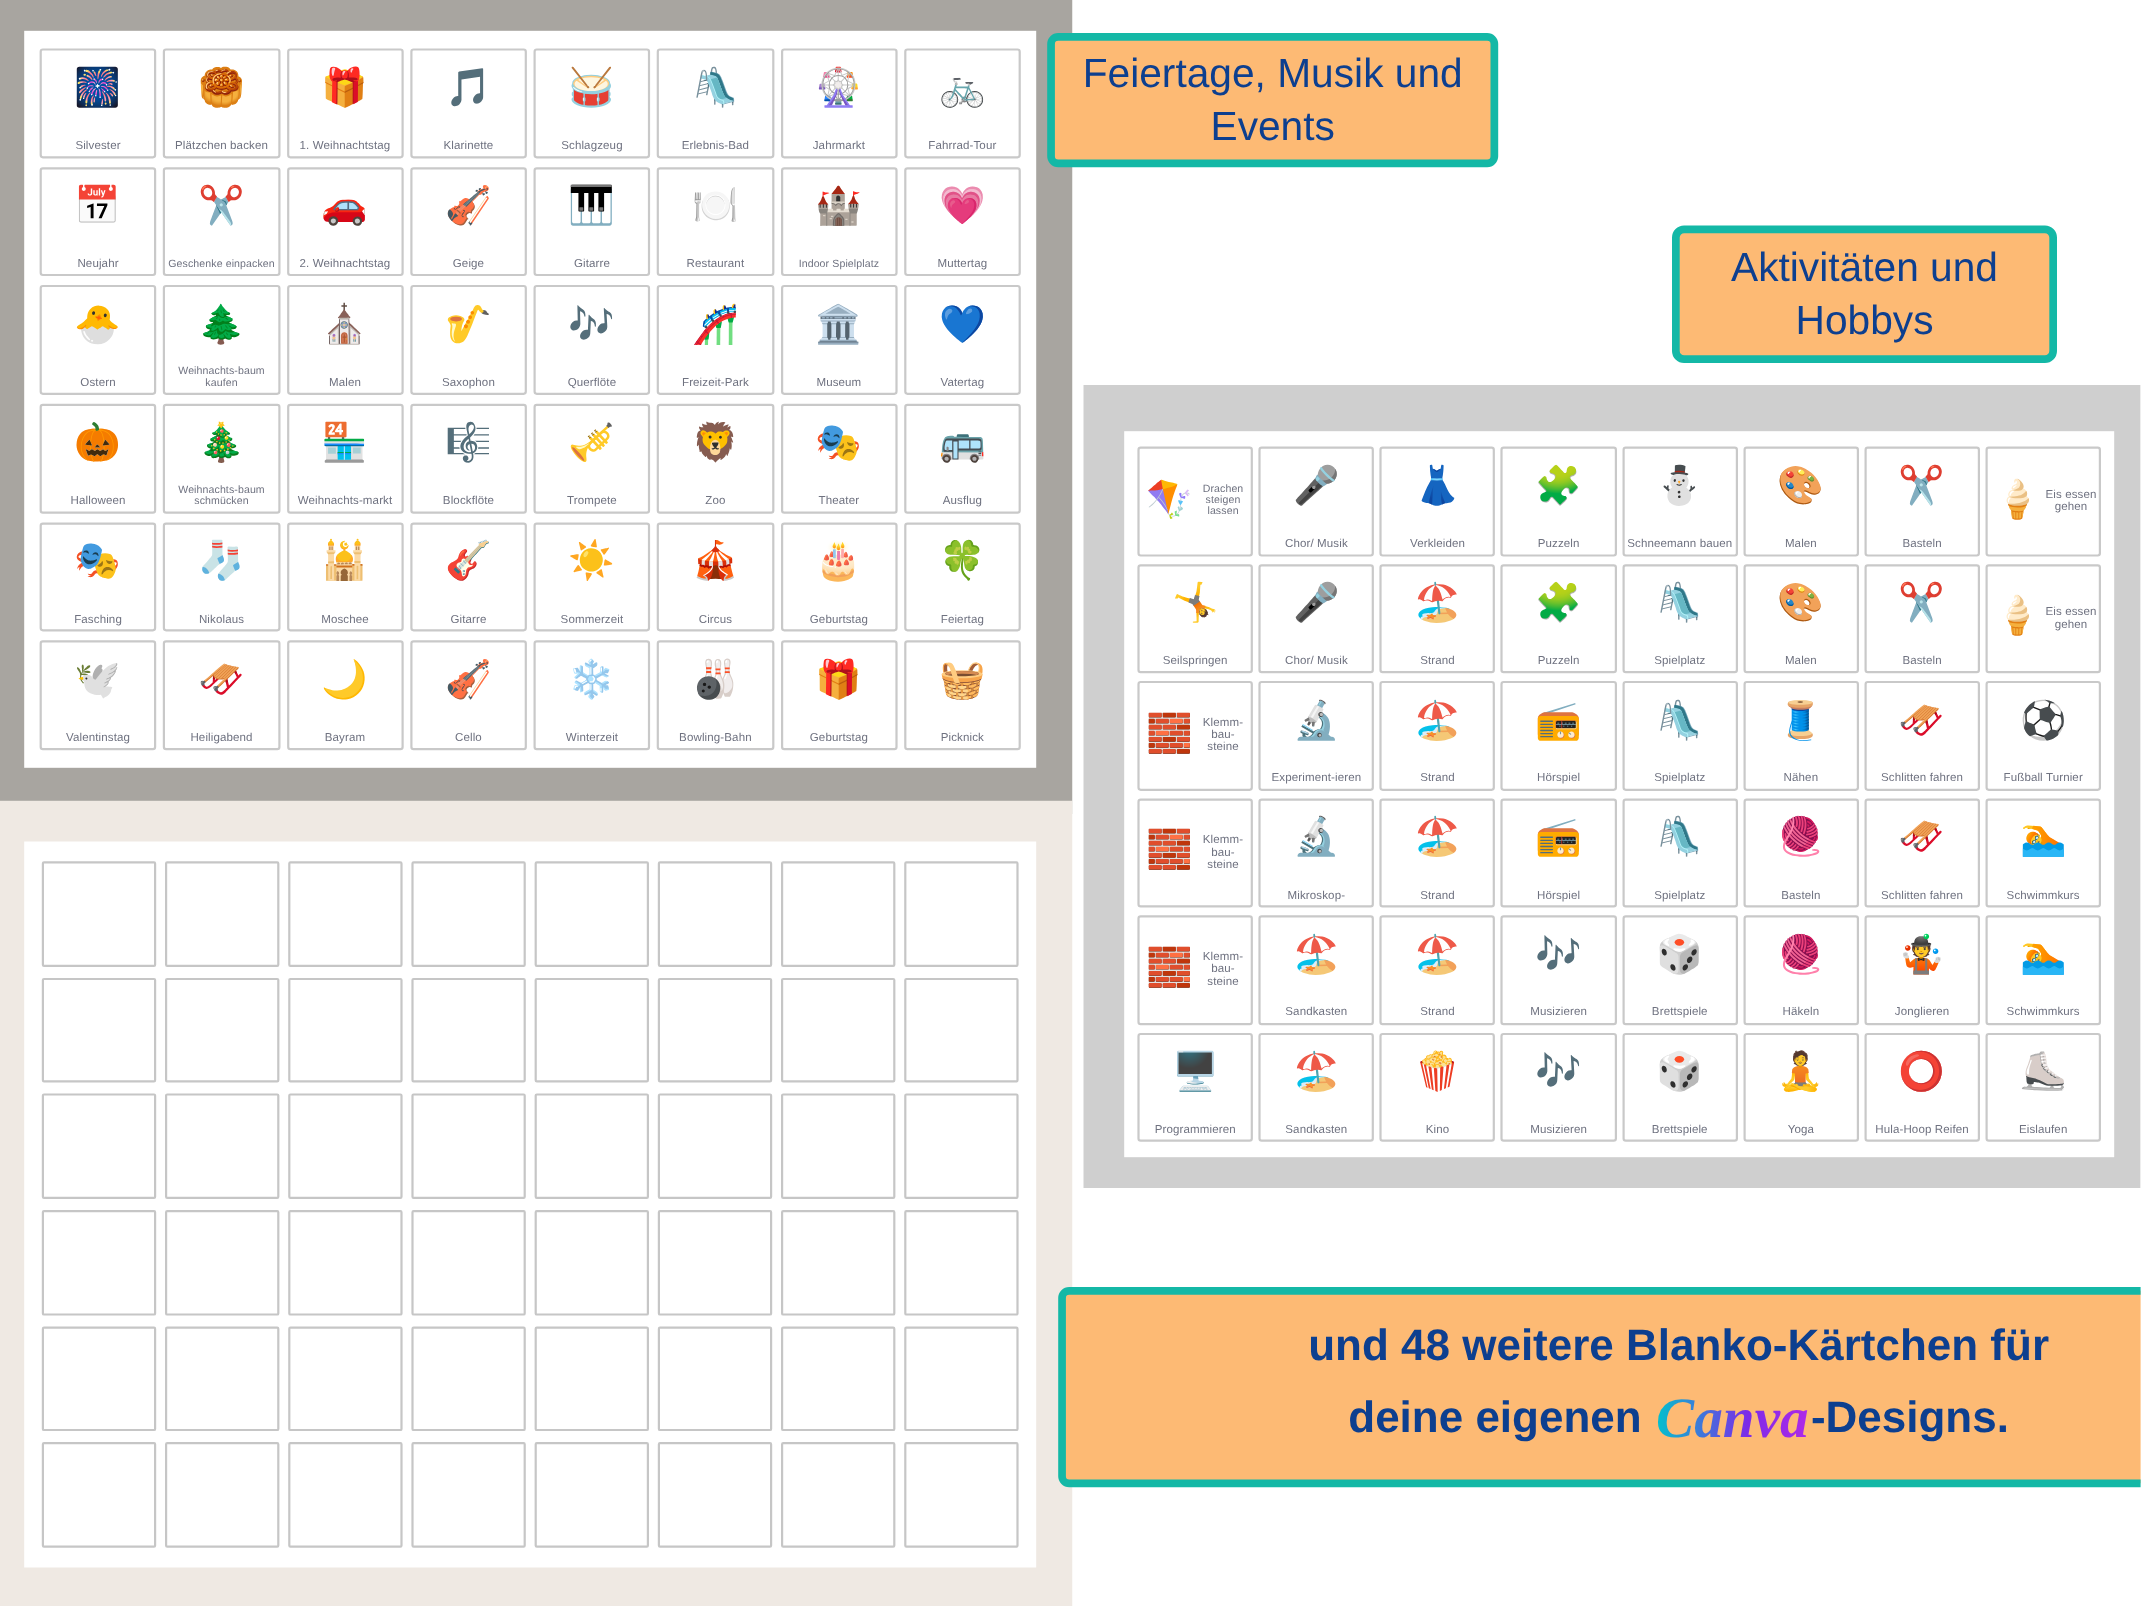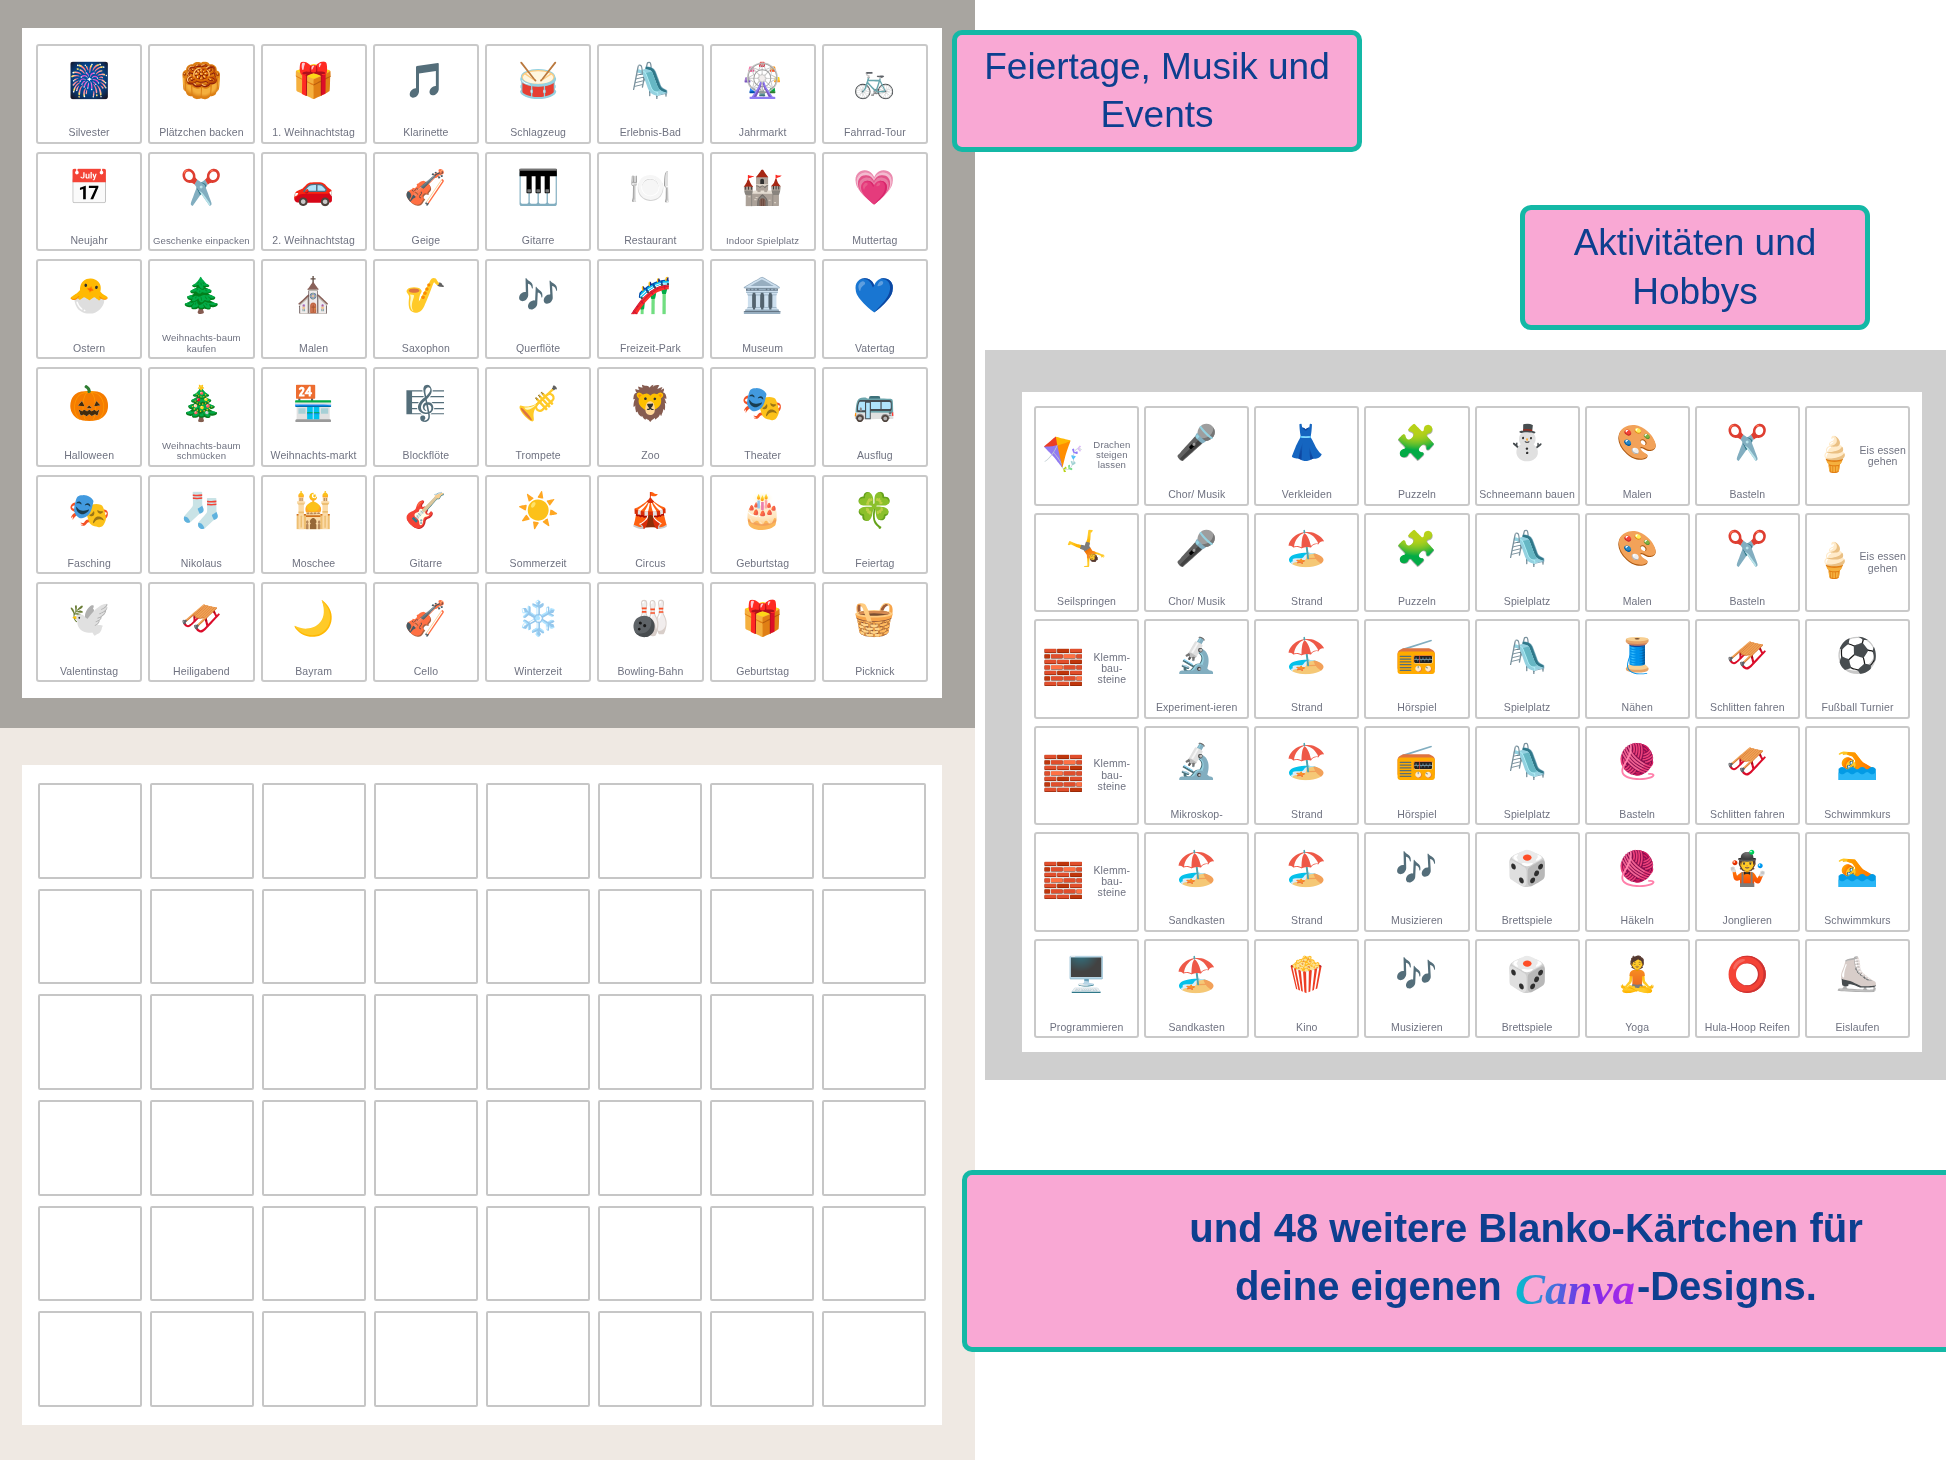--- a/index.html
+++ b/index.html
@@ -94,22 +94,22 @@
 
   .blank-card {
     background: #fff;
     border: 2px solid #c6c6c6;
     border-radius: 2px;
   }
 
   
   .callout {
     position: absolute;
-    background: #f9a8d4;
-    border: 5px solid #14b8a6;
+    background: #fdba74;
+    border: 7px solid #14b8a6;
     border-radius: 10px;
     display: flex;
     align-items: center;
     justify-content: center;
     text-align: center;
     color: #0d3f8f;
     font-family: "Liberation Sans", sans-serif;
     font-weight: 400;
   }
   #callout-holidays {
@@ -121,21 +121,21 @@
     font-size: 37px; line-height: 1.3; border-radius: 11px;
   }
   #callout-blank {
     left: 962px; top: 1170px; width: 1128px; height: 182px;
     font-size: 40px; line-height: 1.45; font-weight: 700;
   }
   .canva-word {
     font-family: "Liberation Serif", serif;
     font-style: italic;
     font-weight: 700;
-    font-size: 45px;
+    font-size: 52px;
     background: linear-gradient(90deg, #00c4cc 0%, #7d2ae8 60%, #b12ae8 100%);
     -webkit-background-clip: text;
     background-clip: text;
     color: transparent;
     padding: 0 2px;
     vertical-align: -4px;
   }
 </style>
 </head>
 <body>

